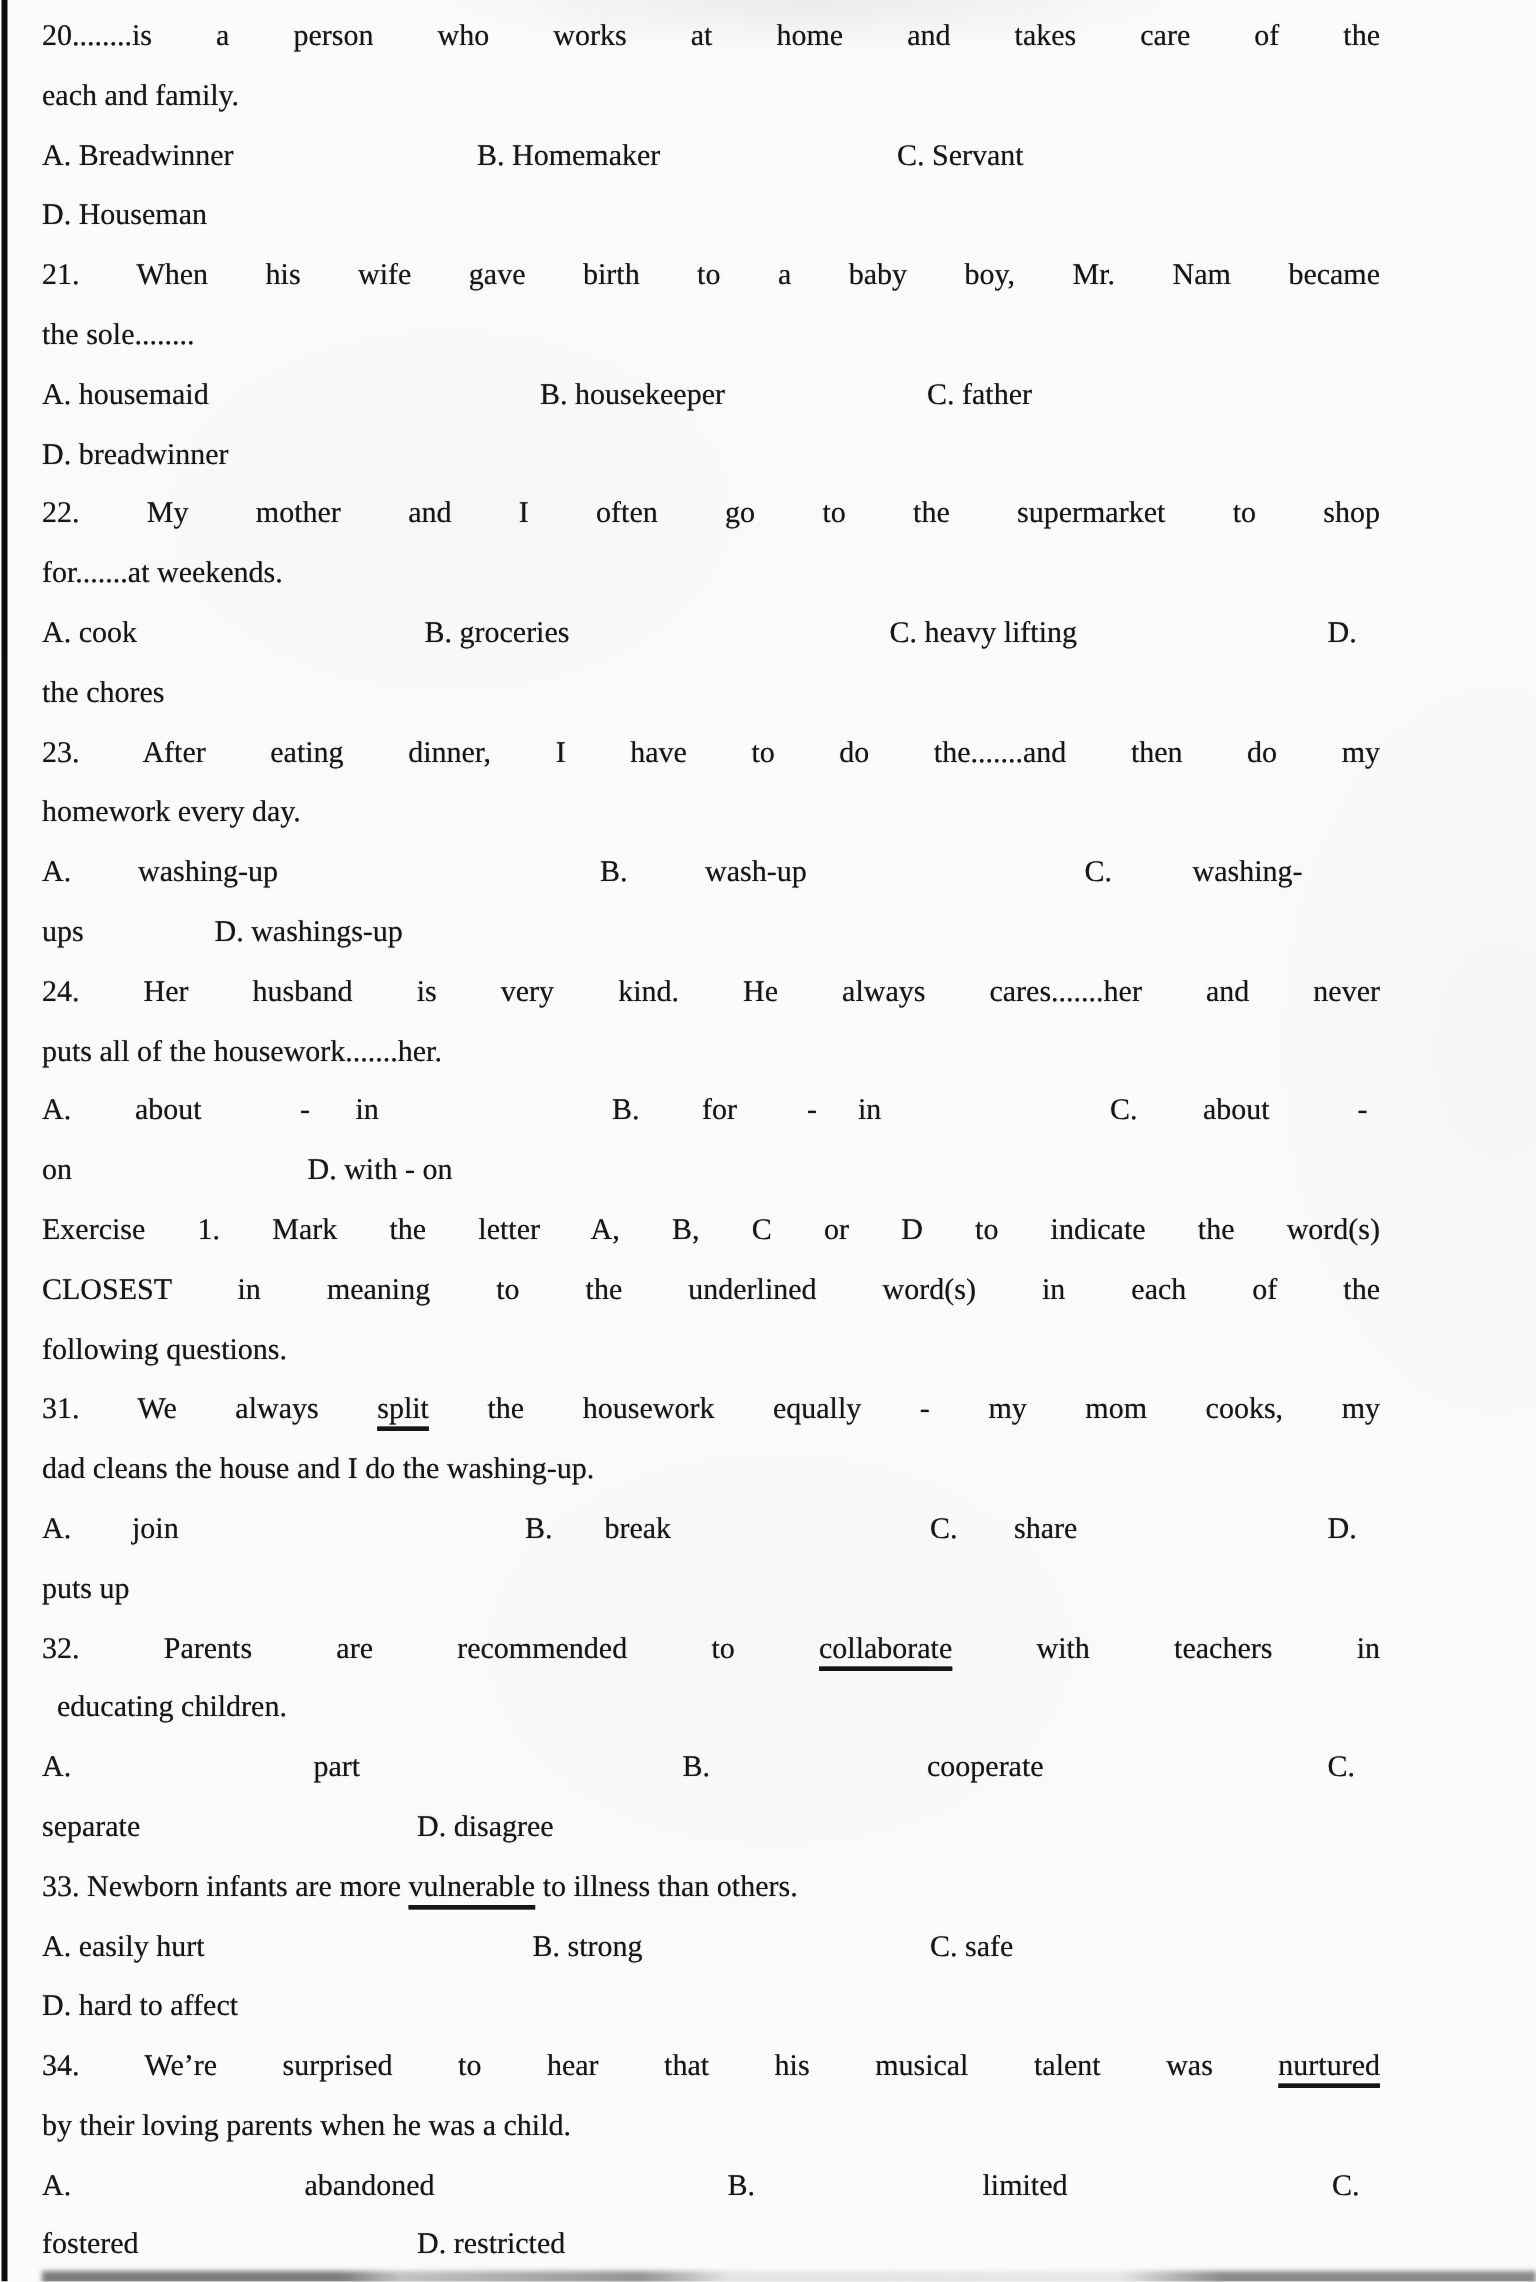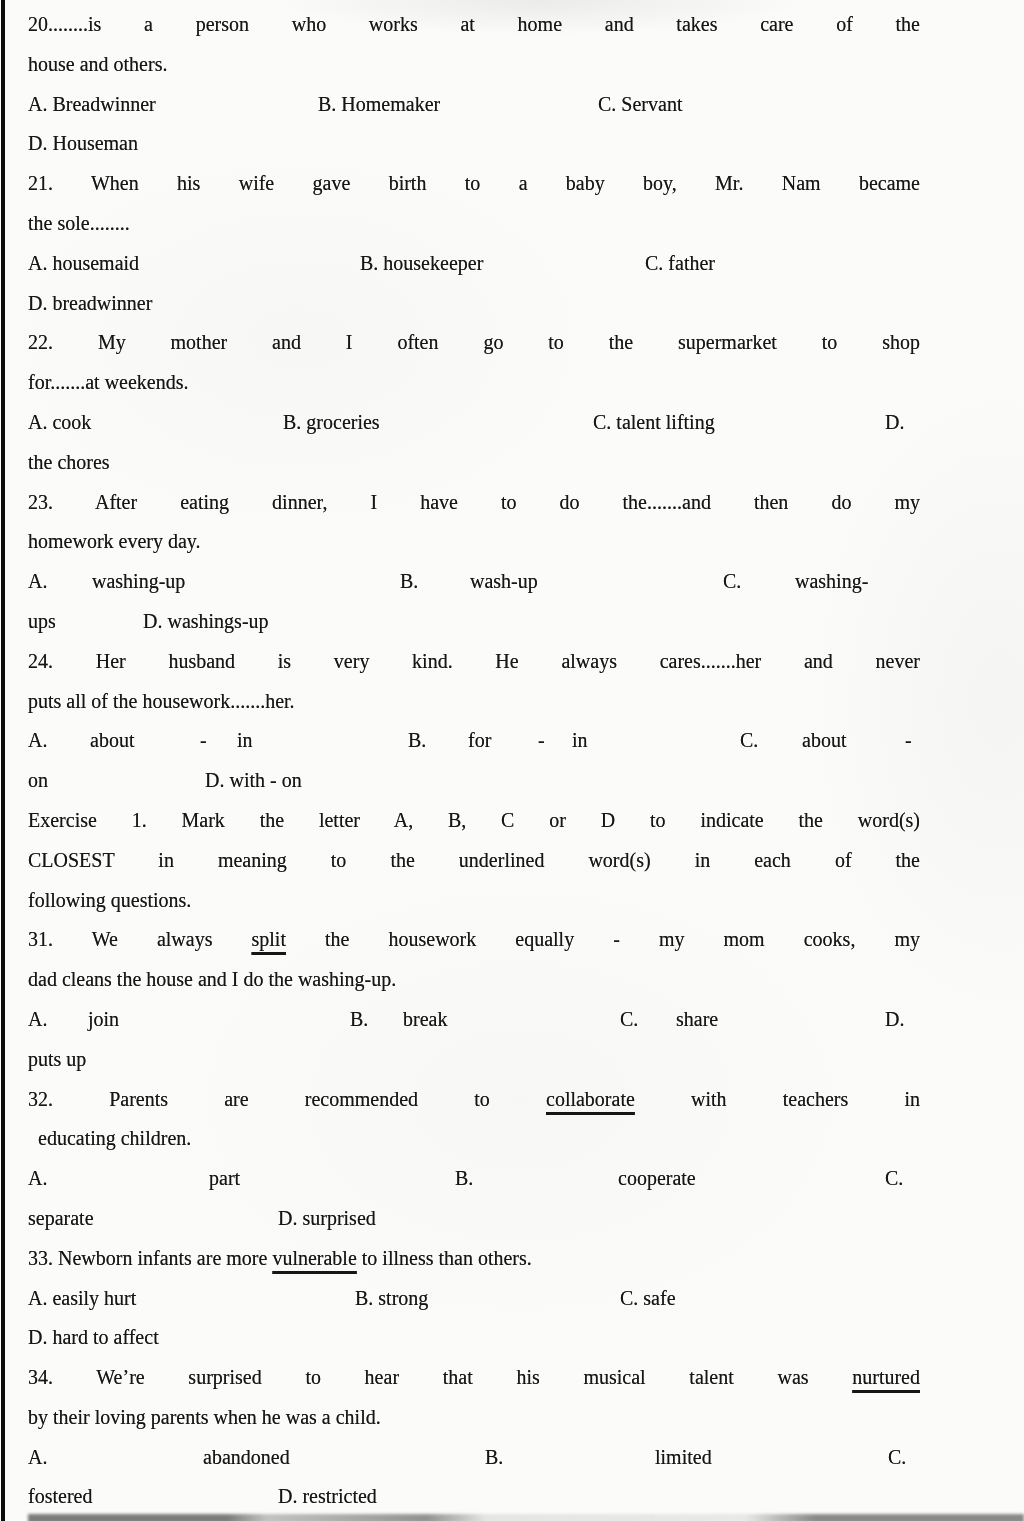--- a/index.html
+++ b/index.html
@@ -36,43 +36,43 @@
   }
 </style>
 </head>
 <body>
 
 <div class="leftbar"></div>
 
 <div class="content">
 
   <div class="ln j"><span>20........is a person who works at home and takes care of the</span></div>
-  <div class="ln p"><span>house and others.</span></div>
+  <div class="ln p"><span>each and family.</span></div>
   <div class="ln opt">
       <span class="seg" style="left:290px">B. Homemaker</span>
       <span class="seg" style="left:0">A. Breadwinner</span>
       <span class="seg" style="left:570px">C. Servant</span>
     </div>
   <div class="ln p"><span>D. Houseman</span></div>
 
   <div class="ln j"><span>21. When his wife gave birth to a baby boy, Mr. Nam became</span></div>
   <div class="ln p"><span>the sole........</span></div>
   <div class="ln opt">
       <span class="seg" style="left:0">A. housemaid</span>
       <span class="seg" style="left:332px">B. housekeeper</span>
-      <span class="seg" style="left:617px">C. father</span>
+      <span class="seg" style="left:590px">C. father</span>
     </div>
   <div class="ln p"><span>D. breadwinner</span></div>
 
   <div class="ln j"><span>22. My mother and I often go to the supermarket to shop</span></div>
   <div class="ln p"><span>for.......at weekends.</span></div>
   <div class="ln opt">
       <span class="seg" style="left:0">A. cook</span>
       <span class="seg" style="left:255px">B. groceries</span>
-      <span class="seg" style="left:565px">C. talent lifting</span>
+      <span class="seg" style="left:565px">C. heavy lifting</span>
       <span class="seg" style="left:857px">D.</span>
     </div>
   <div class="ln p"><span>the chores</span></div>
 
   <div class="ln j"><span>23. After eating dinner, I have to do the.......and then do my</span></div>
   <div class="ln p"><span>homework every day.</span></div>
   <div class="ln opt">
       <span class="seg" style="left:0">A.</span>
       <span class="seg" style="left:64px">washing-up</span>
       <span class="seg" style="left:372px">B.</span>
@@ -126,21 +126,21 @@
   <div class="ln p" style="padding-left:10px"><span>educating children.</span></div>
   <div class="ln opt">
       <span class="seg" style="left:0">A.</span>
       <span class="seg" style="left:181px">part</span>
       <span class="seg" style="left:427px">B.</span>
       <span class="seg" style="left:590px">cooperate</span>
       <span class="seg" style="left:857px">C.</span>
     </div>
   <div class="ln opt">
       <span class="seg" style="left:0">separate</span>
-      <span class="seg" style="left:250px">D. surprised</span>
+      <span class="seg" style="left:250px">D. disagree</span>
     </div>
 
   <div class="ln p"><span>33. Newborn infants are more </span><span class="u">vulnerable</span><span> to illness than others.</span></div>
   <div class="ln opt">
       <span class="seg" style="left:0">A. easily hurt</span>
       <span class="seg" style="left:327px">B. strong</span>
       <span class="seg" style="left:592px">C. safe</span>
     </div>
   <div class="ln p"><span>D. hard to affect</span></div>
 

